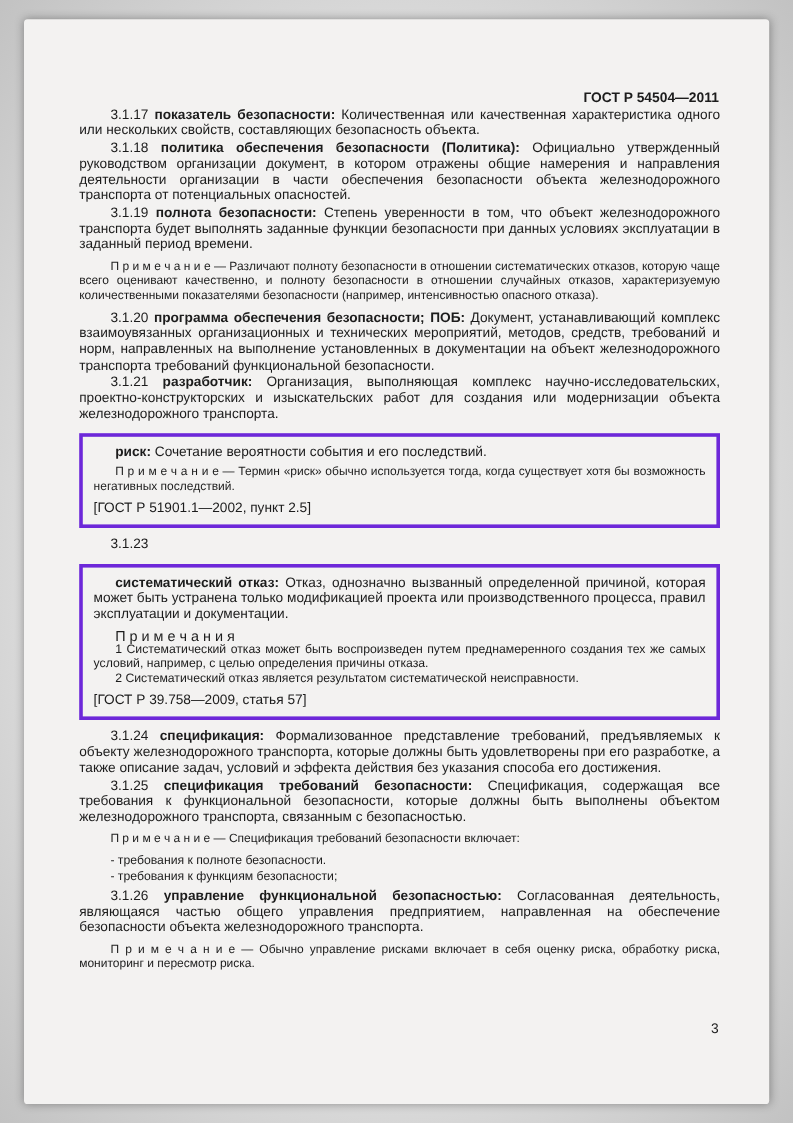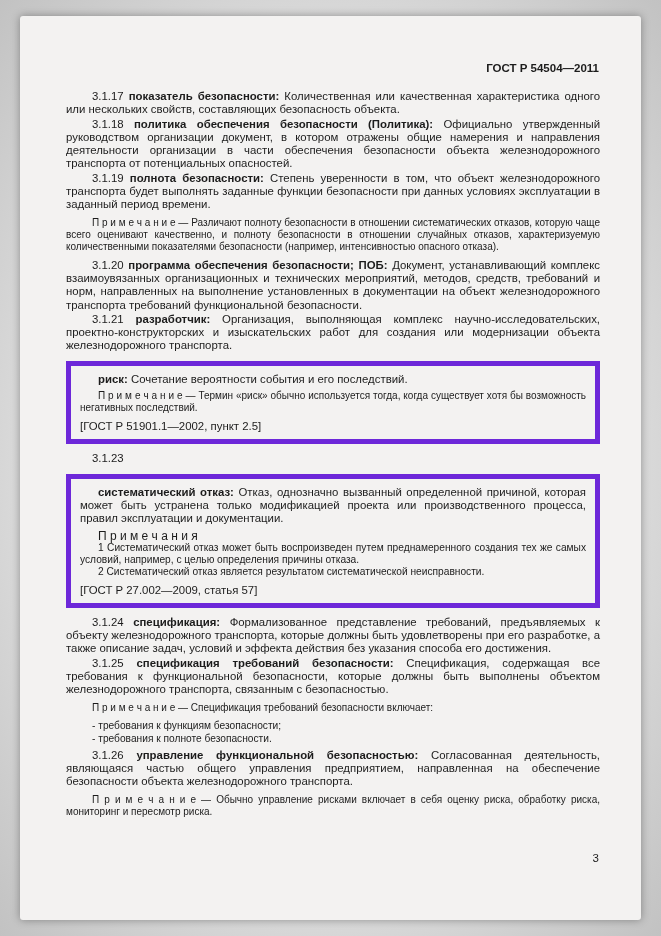--- a/index.html
+++ b/index.html
@@ -21,21 +21,21 @@
     top: 16px;
     right: 20px;
     bottom: 16px;
     background: #f3f2f1;
     box-shadow: 0 0 8px rgba(0,0,0,0.35);
     border-radius: 3px;
     overflow: hidden;
   }
   .doc-header {
     position: absolute;
-    top: 46px;
+    top: 60px;
     right: 42px;
     font-size: 11.5px;
     font-weight: bold;
     color: #1c1c1c;
   }
   .content {
     position: absolute;
     left: 46px;
     right: 41px;
     top: 74px;
@@ -56,21 +56,21 @@
     text-indent: 26px;
     margin: 5px 0 6px 0;
   }
   .list-item {
     font-size: 10.2px;
     line-height: 12px;
     padding-left: 26px;
     margin: 1px 0;
   }
   .box {
-    border: 5px solid #6d28d9;
+    border: 3px solid #6d28d9;
     margin: 8px 0 8px 0;
     padding: 7px 9px 6px 9px;
     background: transparent;
   }
   .box .box-def {
     text-indent: 18px;
     margin-bottom: 2px;
   }
   .box .note {
     margin: 4px 0 4px 0;
@@ -155,39 +155,39 @@
     <p class="plain">3.1.23</p>
 
     <div class="box">
       <p class="box-def">
         <b>систематический отказ:</b>
         <span>Отказ, однозначно вызванный определенной причиной, которая может быть устранена только модификацией проекта или производственного процесса, правил эксплуатации и документации.</span>
       </p>
       <p class="note-heading">П р и м е ч а н и я</p>
       <p class="box-note-item">1 Систематический отказ может быть воспроизведен путем преднамеренного создания тех же самых условий, например, с целью определения причины отказа.</p>
       <p class="box-note-item">2 Систематический отказ является результатом систематической неисправности.</p>
-      <p class="source">[ГОСТ Р 27.002—2009, статья 57]</p>
+      <p class="source">[ГОСТ Р 39.758—2009, статья 57]</p>
     </div>
 
     <p class="def">
       <span>3.1.24</span>
       <b>спецификация:</b>
       <span>Формализованное представление требований, предъявляемых к объекту железнодорожного транспорта, которые должны быть удовлетворены при его разработке, а также описание задач, условий и эффекта действия без указания способа его достижения.</span>
     </p>
 
     <p class="def">
       <span>3.1.25</span>
       <b>спецификация требований безопасности:</b>
       <span>Спецификация, содержащая все требования к функциональной безопасности, которые должны быть выполнены объектом железнодорожного транспорта, связанным с безопасностью.</span>
     </p>
 
     <p class="note">П р и м е ч а н и е — Спецификация требований безопасности включает:</p>
 
+    <p class="list-item">- требования к полноте безопасности.</p>
     <p class="list-item">- требования к функциям безопасности;</p>
-    <p class="list-item">- требования к полноте безопасности.</p>
 
     <div class="spacer-sm"></div>
 
     <p class="def">
       <span>3.1.26</span>
       <b>управление функциональной безопасностью:</b>
       <span>Согласованная деятельность, являющаяся частью общего управления предприятием, направленная на обеспечение безопасности объекта железнодорожного транспорта.</span>
     </p>
 
 

